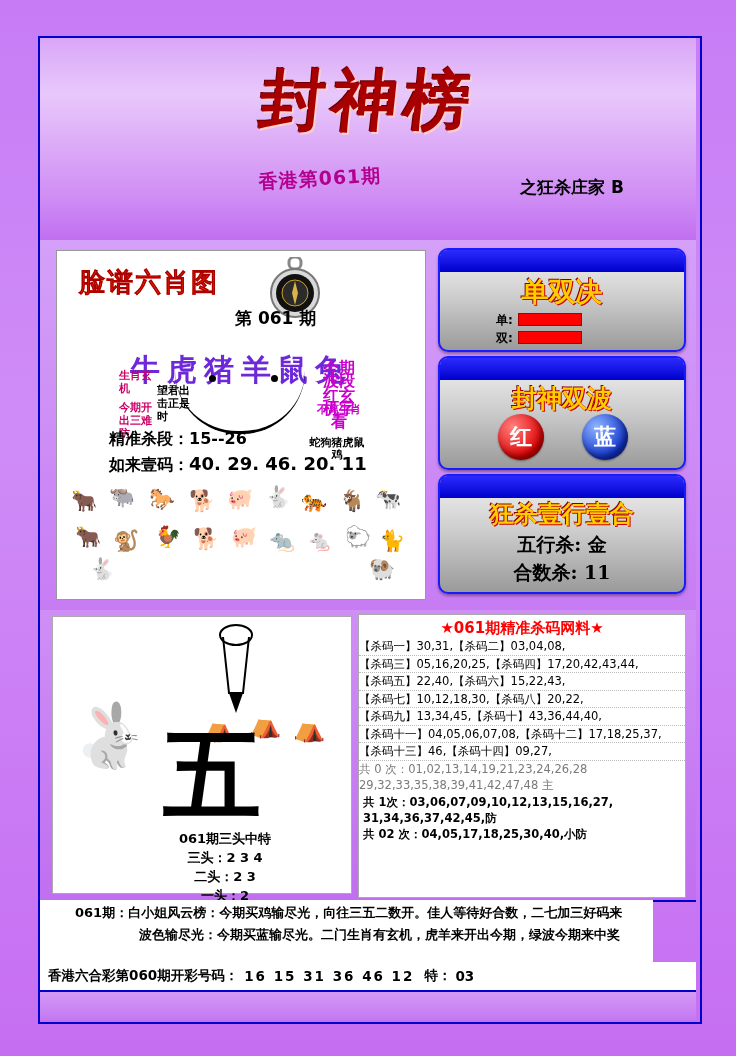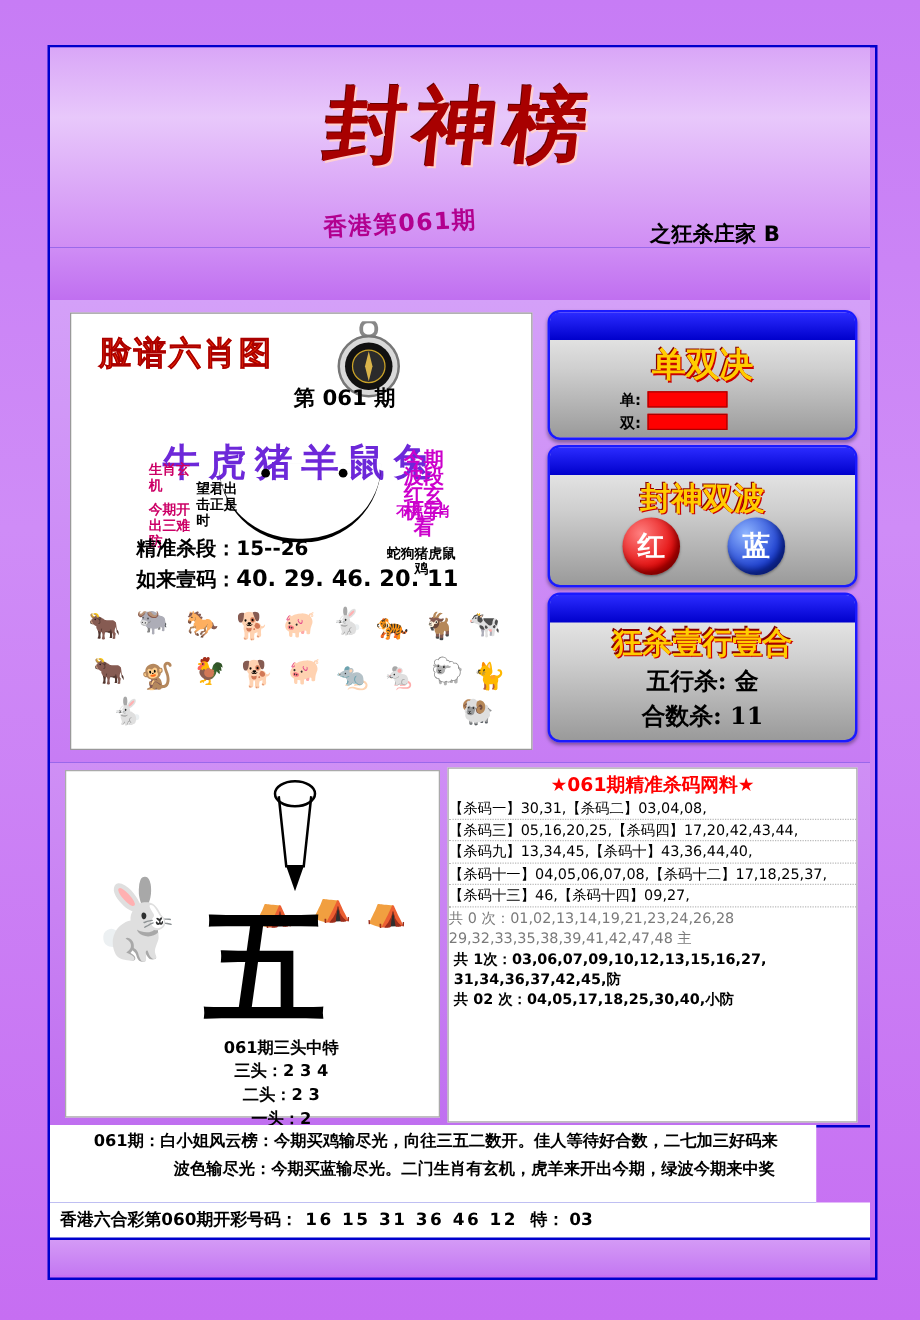--- a/index.html
+++ b/index.html
@@ -337,20 +337,22 @@
         <div>三头：2 3 4</div>
         <div>二头：2 3</div>
         <div>一头：2</div>
       </div>
     </div>
 
     <div class="right-panel">
       <div class="rp-title">★061期精准杀码网料★</div>
       <div class="rp-line">【杀码一】30,31,【杀码二】03,04,08,</div>
       <div class="rp-line">【杀码三】05,16,20,25,【杀码四】17,20,42,43,44,</div>
+      <div class="rp-line">【杀码五】22,40,【杀码六】15,22,43,</div>
+      <div class="rp-line">【杀码七】10,12,18,30,【杀码八】20,22,</div>
       <div class="rp-line">【杀码九】13,34,45,【杀码十】43,36,44,40,</div>
       <div class="rp-line">【杀码十一】04,05,06,07,08,【杀码十二】17,18,25,37,</div>
       <div class="rp-line">【杀码十三】46,【杀码十四】09,27,</div>
       <div class="rp-line blur">共 0 次：01,02,13,14,19,21,23,24,26,28</div>
       <div class="rp-line blur">29,32,33,35,38,39,41,42,47,48 主</div>
       <div class="rp-plain">共 1次：03,06,07,09,10,12,13,15,16,27,</div>
       <div class="rp-plain">            31,34,36,37,42,45,防</div>
       <div class="rp-plain">共 02 次：04,05,17,18,25,30,40,小防</div>
     </div>
   </div>

